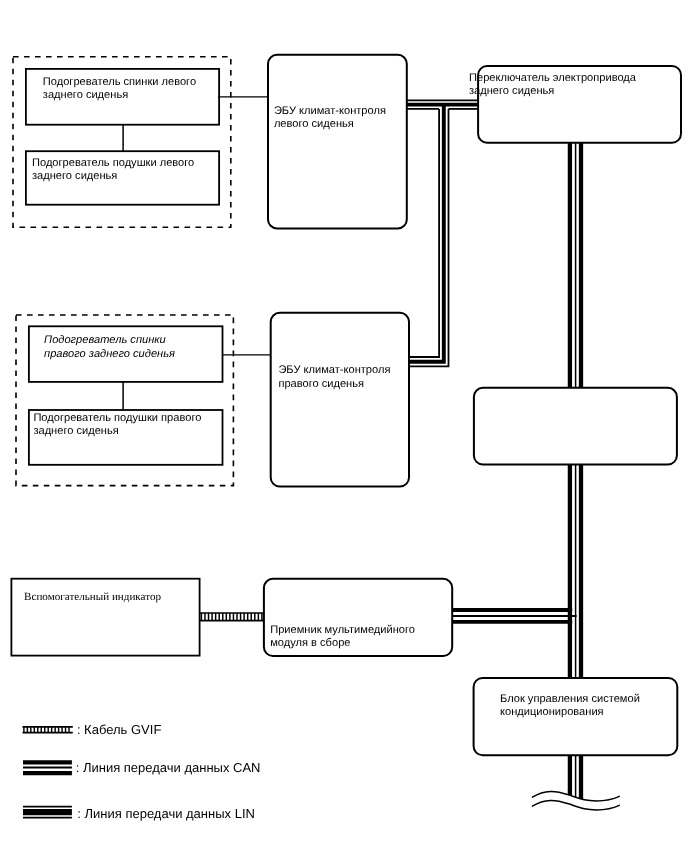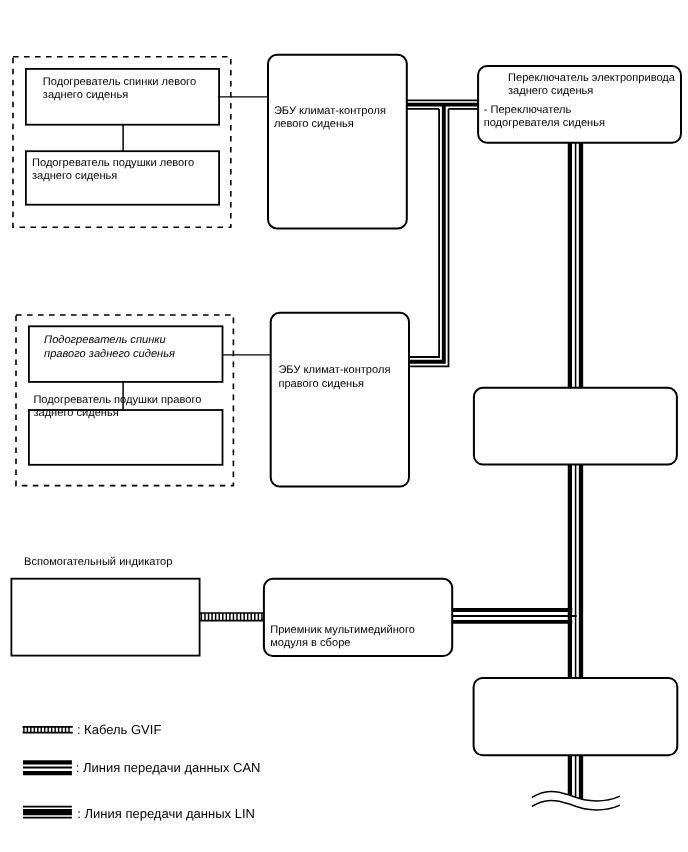--- a/index.html
+++ b/index.html
@@ -131,31 +131,31 @@
     <path d="M23,817.6 L71.9,817.6" stroke-width="1.7"></path>
   </g>
 </svg>
 
 <div class="lbl" style="left:42.8px;top:76px;">Подогреватель спинки левого
 заднего сиденья</div>
 <div class="lbl" style="left:32px;top:156.6px;">Подогреватель подушки левого
 заднего сиденья</div>
 <div class="lbl" style="left:273.9px;top:104.5px;">ЭБУ климат-контроля
 левого сиденья</div>
-<div class="lbl" style="left:508px;top:72.2px;">Переключатель электропривода
+<div class="lbl" style="left:469px;top:72.2px;">Переключатель электропривода
 заднего сиденья</div>
-<div class="lbl" style="left:483.7px;top:103.5px;">- Переключатель
-подогревателя сиденья</div>
 <div class="lbl" style="left:44.1px;top:334.3px;font-style:italic;">Подогреватель спинки
 правого заднего сиденья</div>
-<div class="lbl" style="left:33.4px;top:394px;">Подогреватель подушки правого
+<div class="lbl" style="left:33.4px;top:412px;">Подогреватель подушки правого
 заднего сиденья</div>
 <div class="lbl" style="left:278.4px;top:364.4px;">ЭБУ климат-контроля
 правого сиденья</div>
-<div class="lbl" style="left:24.1px;top:556px;">Вспомогательный индикатор</div>
+<div class="lbl" style="left:24.1px;top:591px;font-family:Liberation Serif, serif;">Вспомогательный индикатор</div>
 <div class="lbl" style="left:270.2px;top:587.5px;margin-top:36px;">Приемник мультимедийного
 модуля в сборе</div>
+<div class="lbl" style="left:500px;top:692.6px;">Блок управления системой
+кондиционирования</div>
 
 <div class="legend-lbl" style="left:76.9px;top:723px;">: Кабель GVIF</div>
 <div class="legend-lbl" style="left:75.7px;top:761px;">: Линия передачи данных CAN</div>
 <div class="legend-lbl" style="left:77.3px;top:807px;text-align:right;">: Линия передачи данных LIN</div>
 
 </div>
 
 </body></html>

